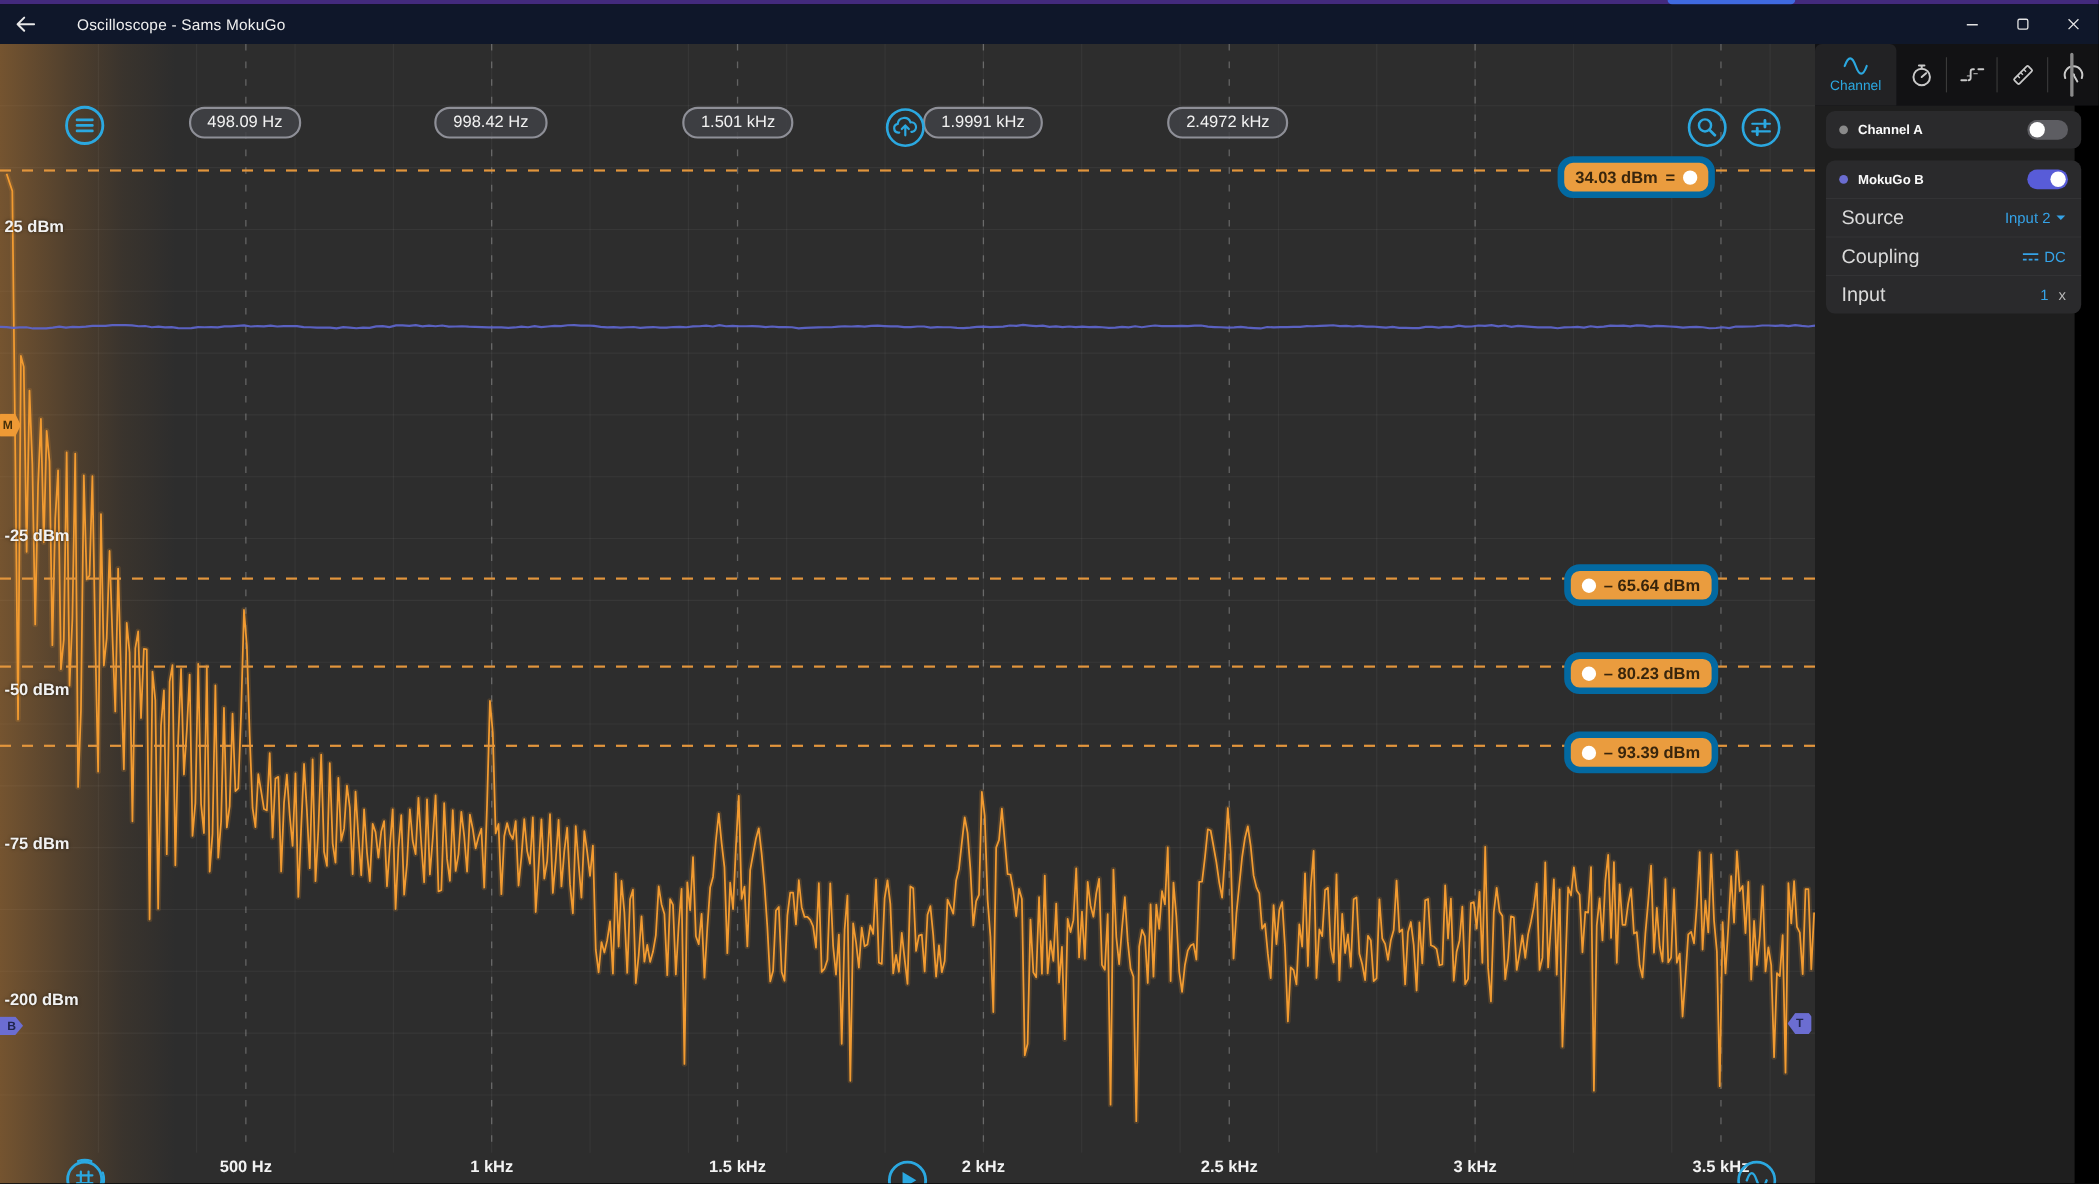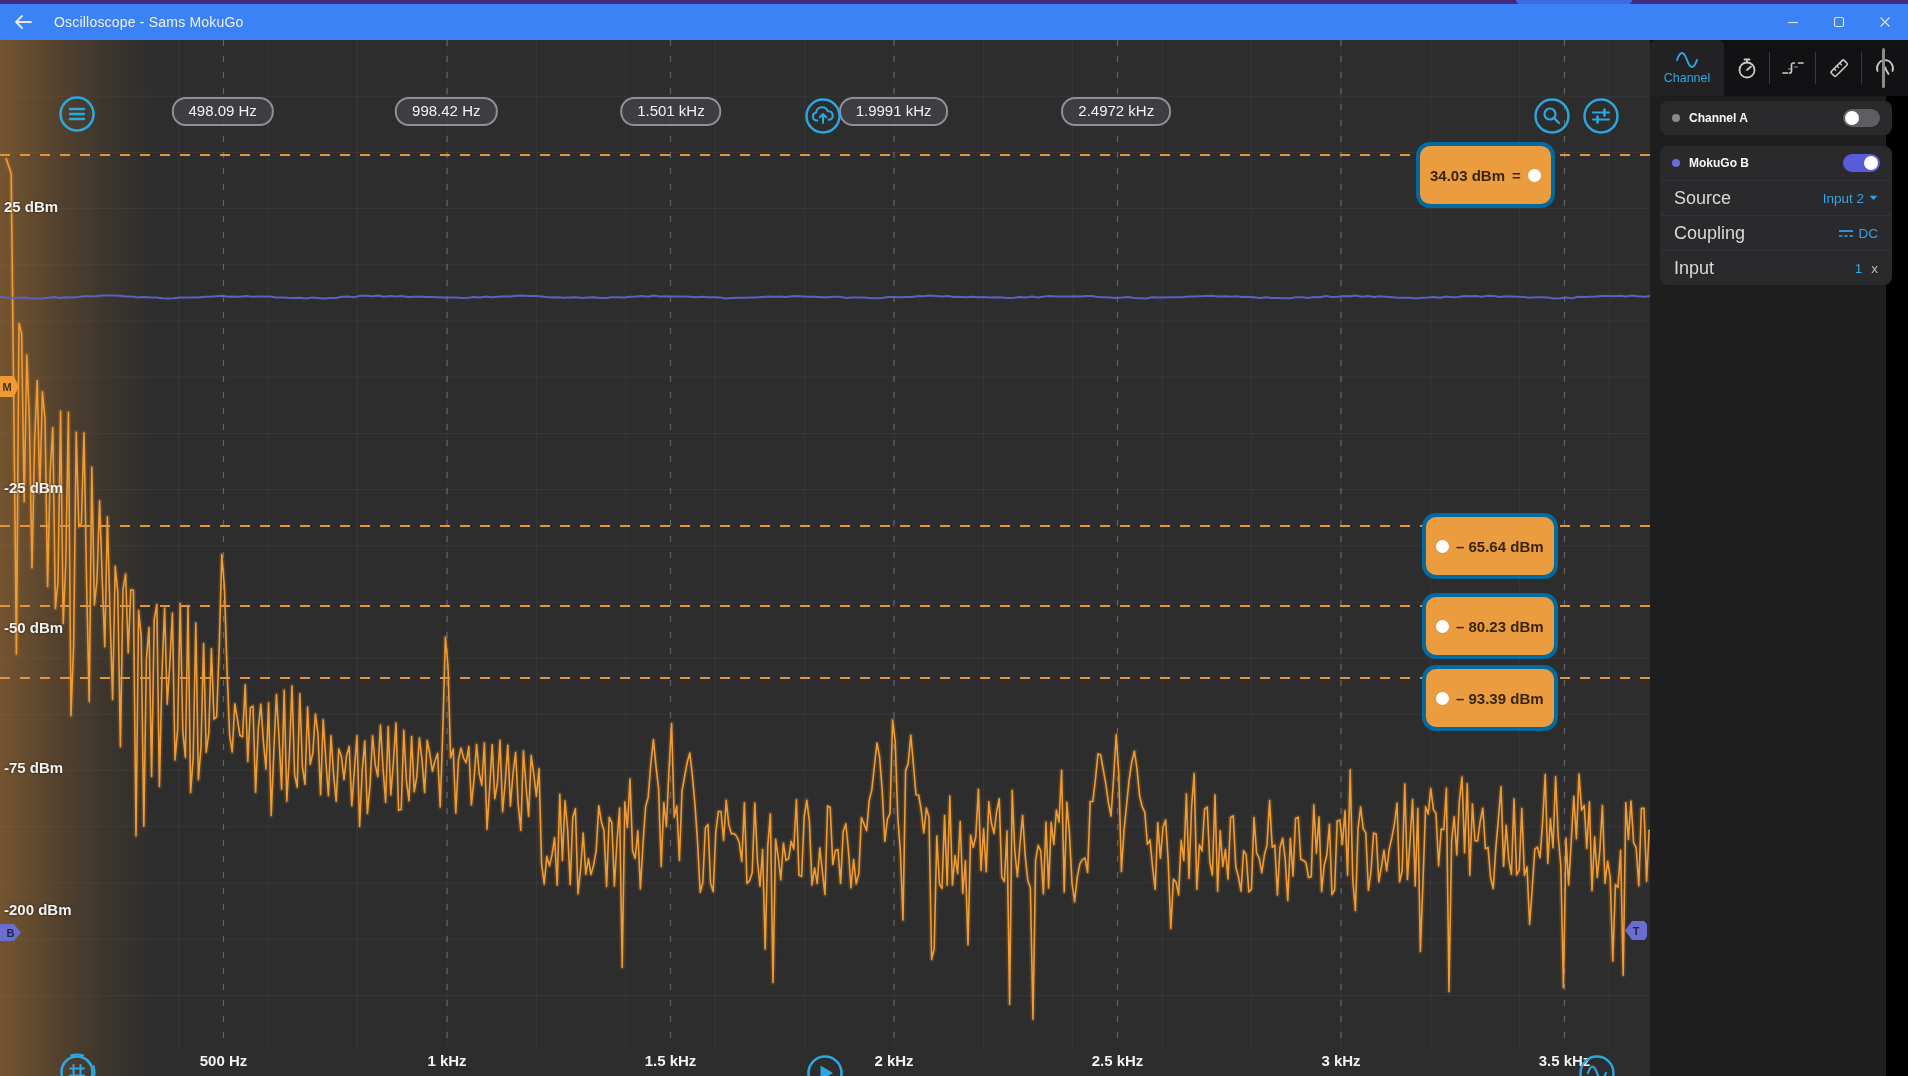--- a/index.html
+++ b/index.html
@@ -3,43 +3,43 @@
 <meta charset="utf-8">
 <style>
   html,body{margin:0;padding:0;background:#000;}
   body{width:1908px;height:1076px;overflow:hidden;position:relative;
        font-family:"Liberation Sans", sans-serif; -webkit-font-smoothing:antialiased;}
   
   #top-strip{position:absolute;left:0;top:0;width:1908px;height:4px;background:#432a7d;}
   #top-strip .tab-hint{position:absolute;left:1516px;top:0;width:116px;height:4px;
        background:#3f6ae0;border-radius:0 0 5px 5px;}
   
-  #titlebar{position:absolute;left:0;top:4px;width:1908px;height:36px;background:#3b82f6;
-       display:flex;align-items:center;color:#ececec;}
+  #titlebar{position:absolute;left:0;top:4px;width:1908px;height:36px;background:#0f172a;
+       display:flex;align-items:center;color:#ececec;gap:16px;}
   #back-btn{width:46px;height:36px;display:flex;align-items:center;justify-content:center;color:#e8e8e8;}
   #win-title{font-size:14px;letter-spacing:.2px;margin-left:8px;color:#f0f0f0;}
   #win-controls{position:absolute;right:0;top:0;height:36px;display:flex;}
   .win-btn{width:46px;height:36px;display:flex;align-items:center;justify-content:center;color:#e3e3e3;}
   
   #plot{position:absolute;left:0;top:40px;width:1650px;height:1036px;background:#2d2d2d;overflow:hidden;}
   #glow{position:absolute;left:0;top:0;width:160px;height:1036px;pointer-events:none;
        background:linear-gradient(90deg,rgba(216,138,52,.42),rgba(205,130,48,.22) 40%,rgba(205,130,48,.08) 70%,transparent);}
   #grid-svg,#trace-svg{position:absolute;left:0;top:0;}
   .freq-pill{position:absolute;height:25px;transform:translateX(-50%);padding:0 15px;
        border-radius:14px;background:rgba(64,65,70,.88);border:2px solid #8e8f97;
        color:#f2f2f2;font-size:15px;line-height:23px;white-space:nowrap;}
   .xtick{position:absolute;transform:translateX(-50%);top:1012px;color:#f2f2f2;
        font-size:15px;font-weight:700;white-space:nowrap;}
   .ytick{position:absolute;left:4px;transform:translateY(-50%);color:#f2f2f2;
        font-size:15px;font-weight:700;white-space:nowrap;text-shadow:0 0 3px rgba(0,0,0,.6);}
   .dash-line{position:absolute;left:0;width:1650px;height:2px;
        background:repeating-linear-gradient(90deg,#E2953C 0 10px,transparent 10px 20px);}
   .cursor-pill{position:absolute;height:26px;border-radius:14px;background:#EA9C3E;
-       border:4px solid #0369a1;color:#38250c;font-size:15px;font-weight:700;
-       display:flex;align-items:center;gap:7px;padding:16px 10px;white-space:nowrap;}
+       border:6px solid #0369a1;color:#38250c;font-size:15px;font-weight:700;
+       display:flex;align-items:center;gap:7px;padding:0 10px;white-space:nowrap;}
   .cursor-pill .dot{width:13px;height:13px;border-radius:50%;background:#fff;flex:0 0 auto;}
   .edge-badge{position:absolute;display:flex;align-items:center;justify-content:center;
        font-size:11px;font-weight:700;}
   #badge-m{left:-5px;top:336px;width:24px;height:21px;background:#EF9A35;color:#46300a;
        clip-path:polygon(0 50%,22% 0,78% 0,100% 50%,78% 100%,22% 100%);}
   #badge-b{left:0px;top:884px;width:21px;height:17px;background:#6B6DD1;color:#20254e;
        clip-path:polygon(0 0,66% 0,100% 50%,66% 100%,0 100%);}
   #badge-t{left:1625px;top:881px;width:22px;height:19px;background:#6B6DD1;color:#20254e;
        clip-path:polygon(0 50%,32% 0,88% 0,100% 18%,100% 82%,88% 100%,32% 100%);}
   .round-tool{position:absolute;width:40px;height:40px;border-radius:50%;color:#2BA8E0;

